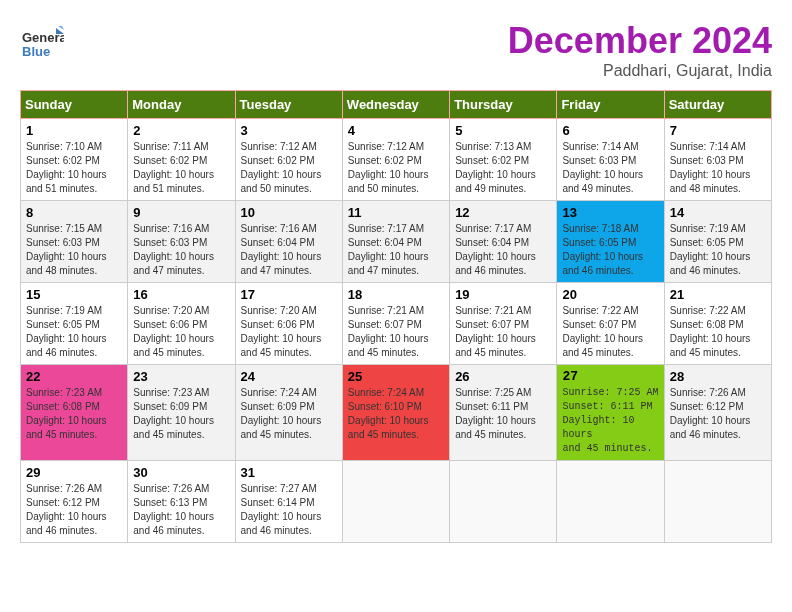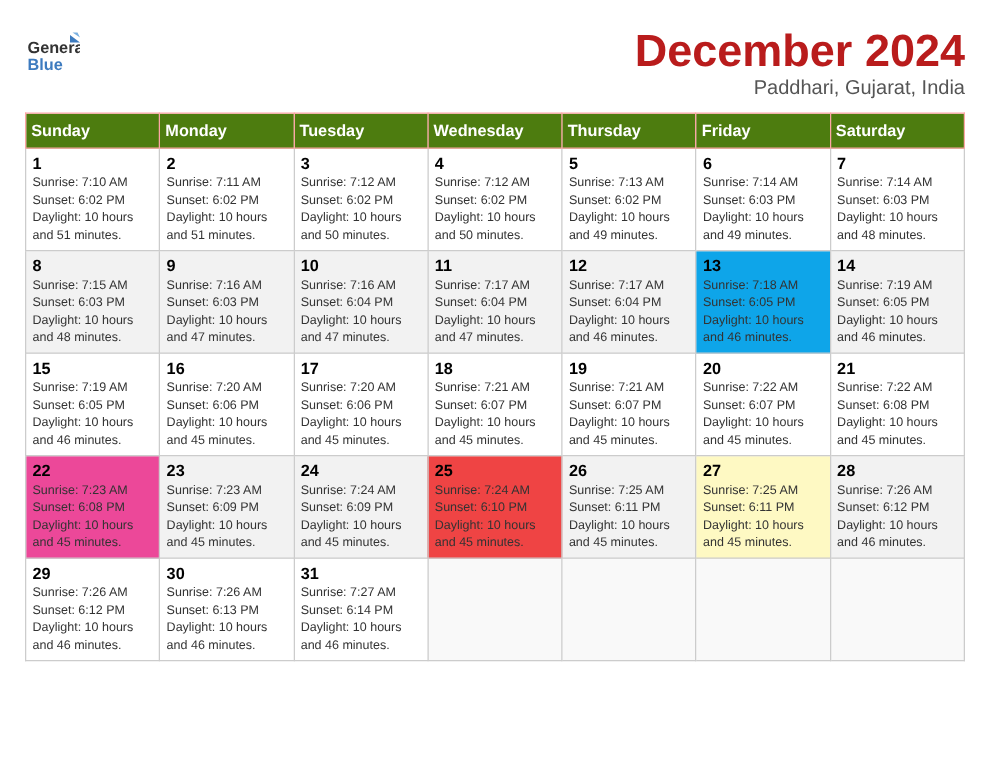--- a/index.html
+++ b/index.html
@@ -22,21 +22,21 @@
       font-size: 18px;
       font-weight: bold;
       color: #333;
     }
     .title-section {
       text-align: right;
     }
     .month-title {
       font-size: 36px;
       font-weight: bold;
-      color: #b91c1c;
+      color: #a21caf;
     }
     .location {
       font-size: 16px;
       color: #555;
     }
     .calendar {
       width: 100%;
       border-collapse: collapse;
       font-size: 11px;
     }
@@ -139,21 +139,21 @@
         <td><span class="day-number">19</span><span class="day-info">Sunrise: 7:21 AM<br>Sunset: 6:07 PM<br>Daylight: 10 hours<br>and 45 minutes.</span></td>
         <td><span class="day-number">20</span><span class="day-info">Sunrise: 7:22 AM<br>Sunset: 6:07 PM<br>Daylight: 10 hours<br>and 45 minutes.</span></td>
         <td><span class="day-number">21</span><span class="day-info">Sunrise: 7:22 AM<br>Sunset: 6:08 PM<br>Daylight: 10 hours<br>and 45 minutes.</span></td>
       </tr>
       <tr style="background: rgb(242, 242, 242);">
         <td style="background: #ec4899;"><span class="day-number">22</span><span class="day-info">Sunrise: 7:23 AM<br>Sunset: 6:08 PM<br>Daylight: 10 hours<br>and 45 minutes.</span></td>
         <td style="background: rgb(242, 242, 242);"><span class="day-number">23</span><span class="day-info">Sunrise: 7:23 AM<br>Sunset: 6:09 PM<br>Daylight: 10 hours<br>and 45 minutes.</span></td>
         <td style="background: rgb(242, 242, 242);"><span class="day-number">24</span><span class="day-info">Sunrise: 7:24 AM<br>Sunset: 6:09 PM<br>Daylight: 10 hours<br>and 45 minutes.</span></td>
         <td style="background: #ef4444;"><span class="day-number">25</span><span class="day-info">Sunrise: 7:24 AM<br>Sunset: 6:10 PM<br>Daylight: 10 hours<br>and 45 minutes.</span></td>
         <td style="background: rgb(242, 242, 242);"><span class="day-number">26</span><span class="day-info">Sunrise: 7:25 AM<br>Sunset: 6:11 PM<br>Daylight: 10 hours<br>and 45 minutes.</span></td>
-        <td style="background: #fef9c3;"><span class="day-number">27</span><span class="day-info">Sunrise: 7:25 AM<br>Sunset: 6:11 PM<br>Daylight: 10 hours<br>and 45 minutes.</span></td>
+        <td style="background: #84cc16; font-family: Liberation Mono, monospace;"><span class="day-number">27</span><span class="day-info">Sunrise: 7:25 AM<br>Sunset: 6:11 PM<br>Daylight: 10 hours<br>and 45 minutes.</span></td>
         <td style="background: rgb(242, 242, 242);"><span class="day-number">28</span><span class="day-info">Sunrise: 7:26 AM<br>Sunset: 6:12 PM<br>Daylight: 10 hours<br>and 46 minutes.</span></td>
       </tr>
       <tr>
         <td><span class="day-number">29</span><span class="day-info">Sunrise: 7:26 AM<br>Sunset: 6:12 PM<br>Daylight: 10 hours<br>and 46 minutes.</span></td>
         <td><span class="day-number">30</span><span class="day-info">Sunrise: 7:26 AM<br>Sunset: 6:13 PM<br>Daylight: 10 hours<br>and 46 minutes.</span></td>
         <td><span class="day-number">31</span><span class="day-info">Sunrise: 7:27 AM<br>Sunset: 6:14 PM<br>Daylight: 10 hours<br>and 46 minutes.</span></td>
         <td class="empty-cell"></td>
         <td class="empty-cell"></td>
         <td class="empty-cell"></td>
         <td class="empty-cell"></td>

